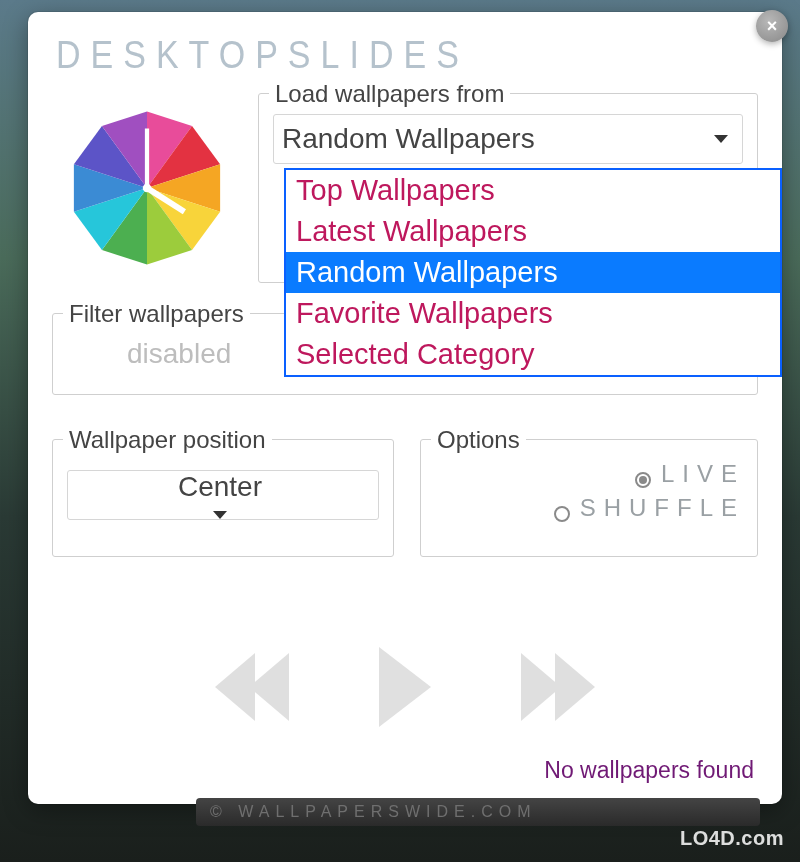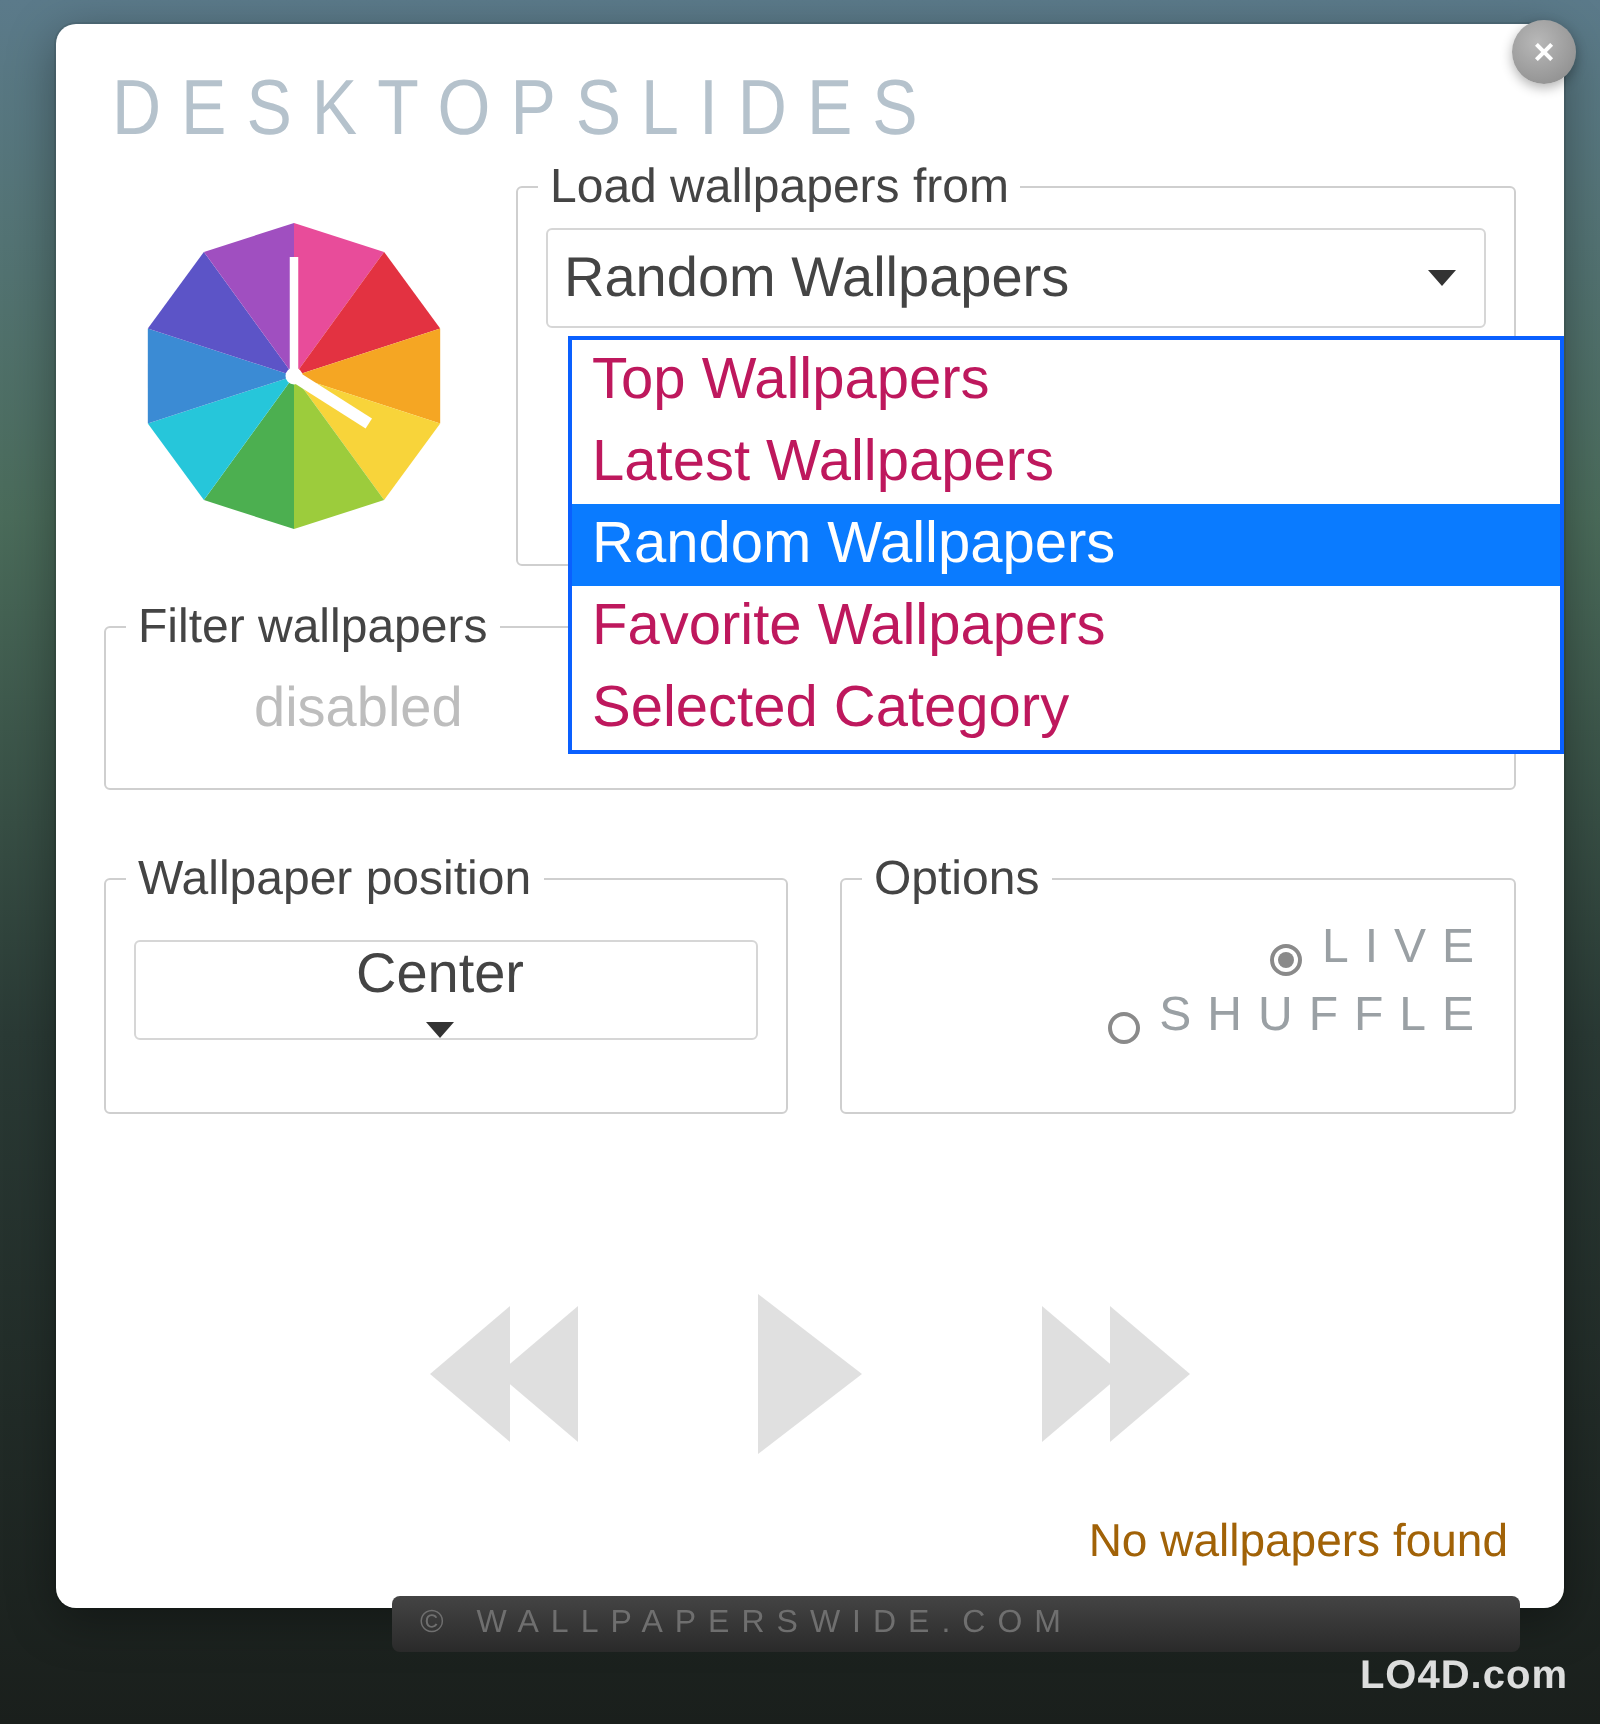--- a/index.html
+++ b/index.html
@@ -192,21 +192,21 @@
   }
   .tri.left { border-right: 40px solid #cfcfcf; }
   .tri.right { border-left: 40px solid #cfcfcf; }
   .tri.big-right { border-left: 52px solid #cfcfcf; border-top-width:40px; border-bottom-width:40px;}
   .dbl { display: flex; gap: -4px; }
   .status {
     position: absolute;
     right: 28px;
     bottom: 20px;
     font-size: 23px;
-    color: #a16207;
+    color: #701a75;
   }
   .footer-bar {
     position: absolute;
     left: 196px;
     right: 40px;
     bottom: 36px;
     height: 28px;
     background: linear-gradient(180deg, #444 0%, #2a2a2a 100%);
     border-radius: 4px;
     color: #6f6f6f;

